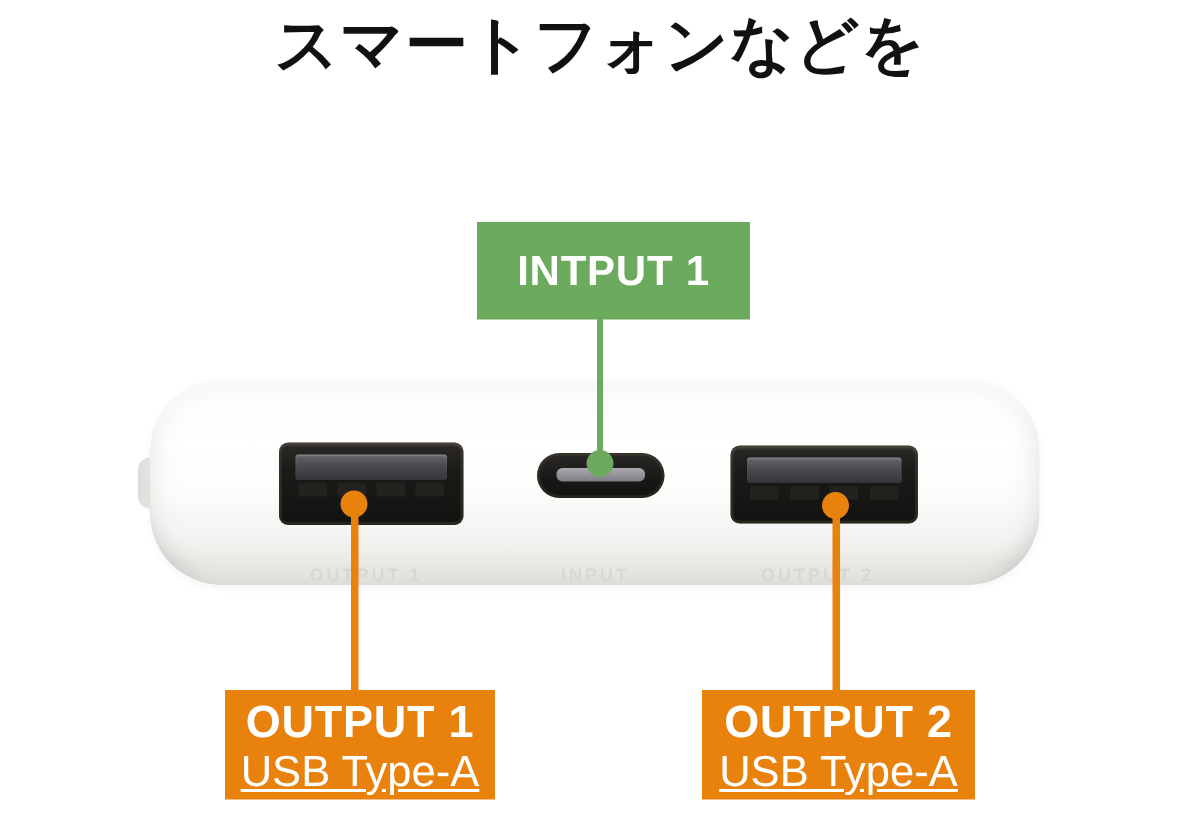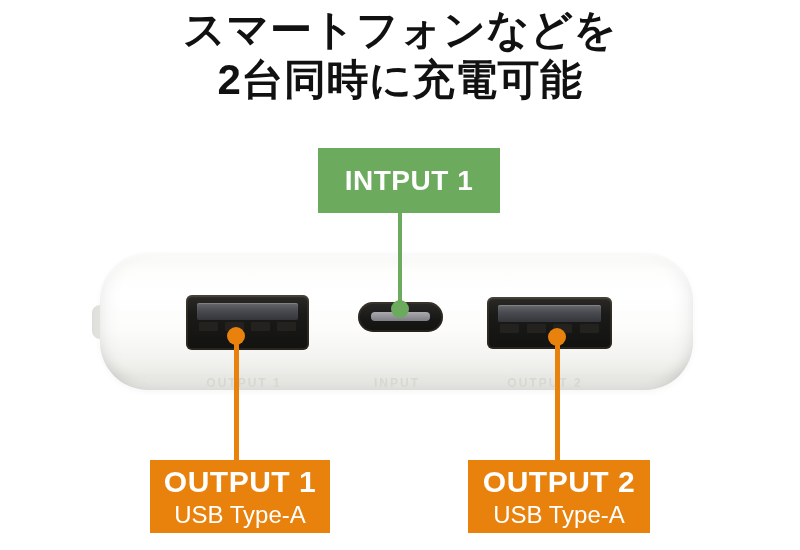--- a/index.html
+++ b/index.html
@@ -123,30 +123,29 @@
     justify-content: center;
     z-index: 4;
   }
   .callout .t1 { font-weight: bold; }
   .callout-input { left: 318px; top: 148px; width: 182px; height: 65px; }
   .callout-input .t1 { font-size: 28px; line-height: 32px; letter-spacing: 0.5px; }
   .callout-input .t2 { font-size: 24px; line-height: 28px; }
   .callout-output1 { left: 150px; top: 460px; width: 180px; height: 73px; }
   .callout-output2 { left: 468px; top: 460px; width: 182px; height: 73px; }
   .callout-output1 .t1, .callout-output2 .t1 { font-size: 30px; line-height: 36px; letter-spacing: 0.5px; }
-  .callout-output1 .t2, .callout-output2 .t2 { font-size: 24px; line-height: 30px; }
+  .callout-output1 .t2, .callout-output2 .t2 { font-size: 29px; line-height: 30px; text-decoration: underline; }
 </style>
 </head>
 <body>
 
 <div class="canvas">
 
   <div class="title">
     <div>スマートフォンなどを</div>
-    <div>2台同時に充電可能</div>
   </div>
 
   <div class="side-button"></div>
   <div class="device"></div>
 
   <div class="usba usba-1">
     <div class="tongue"></div>
     <div class="notch-row">
       <div class="notch"></div>
       <div class="notch"></div>

